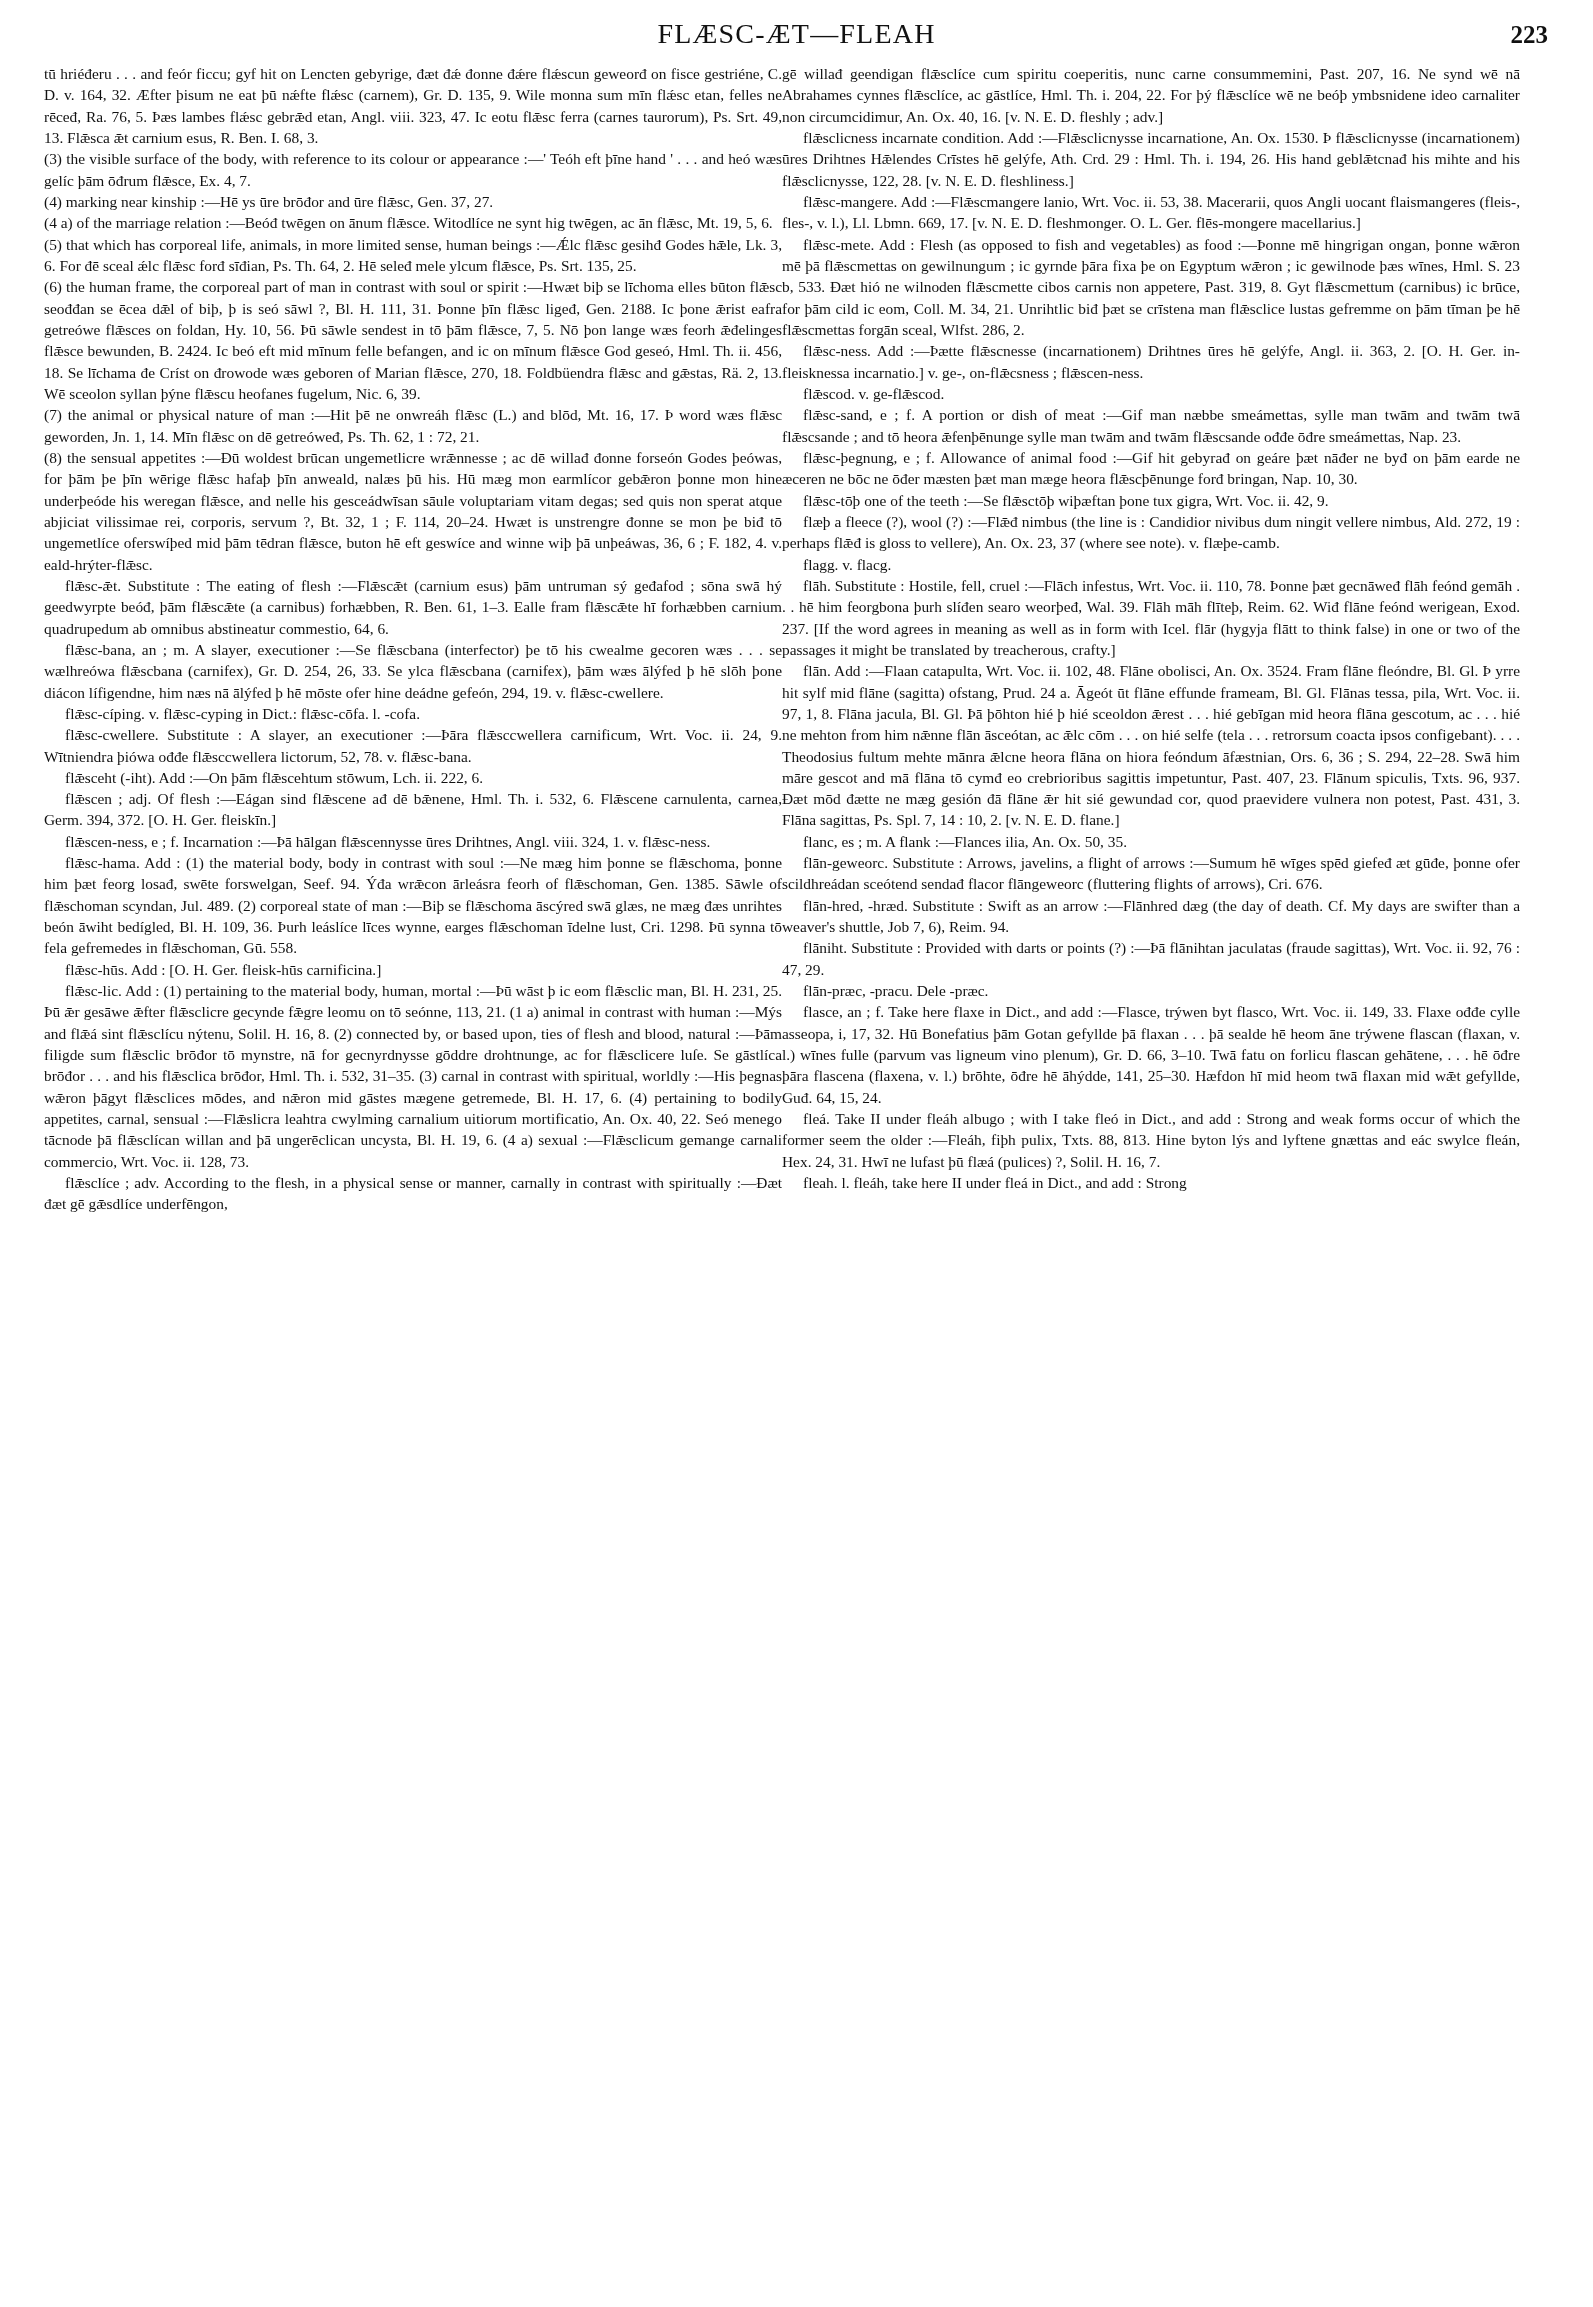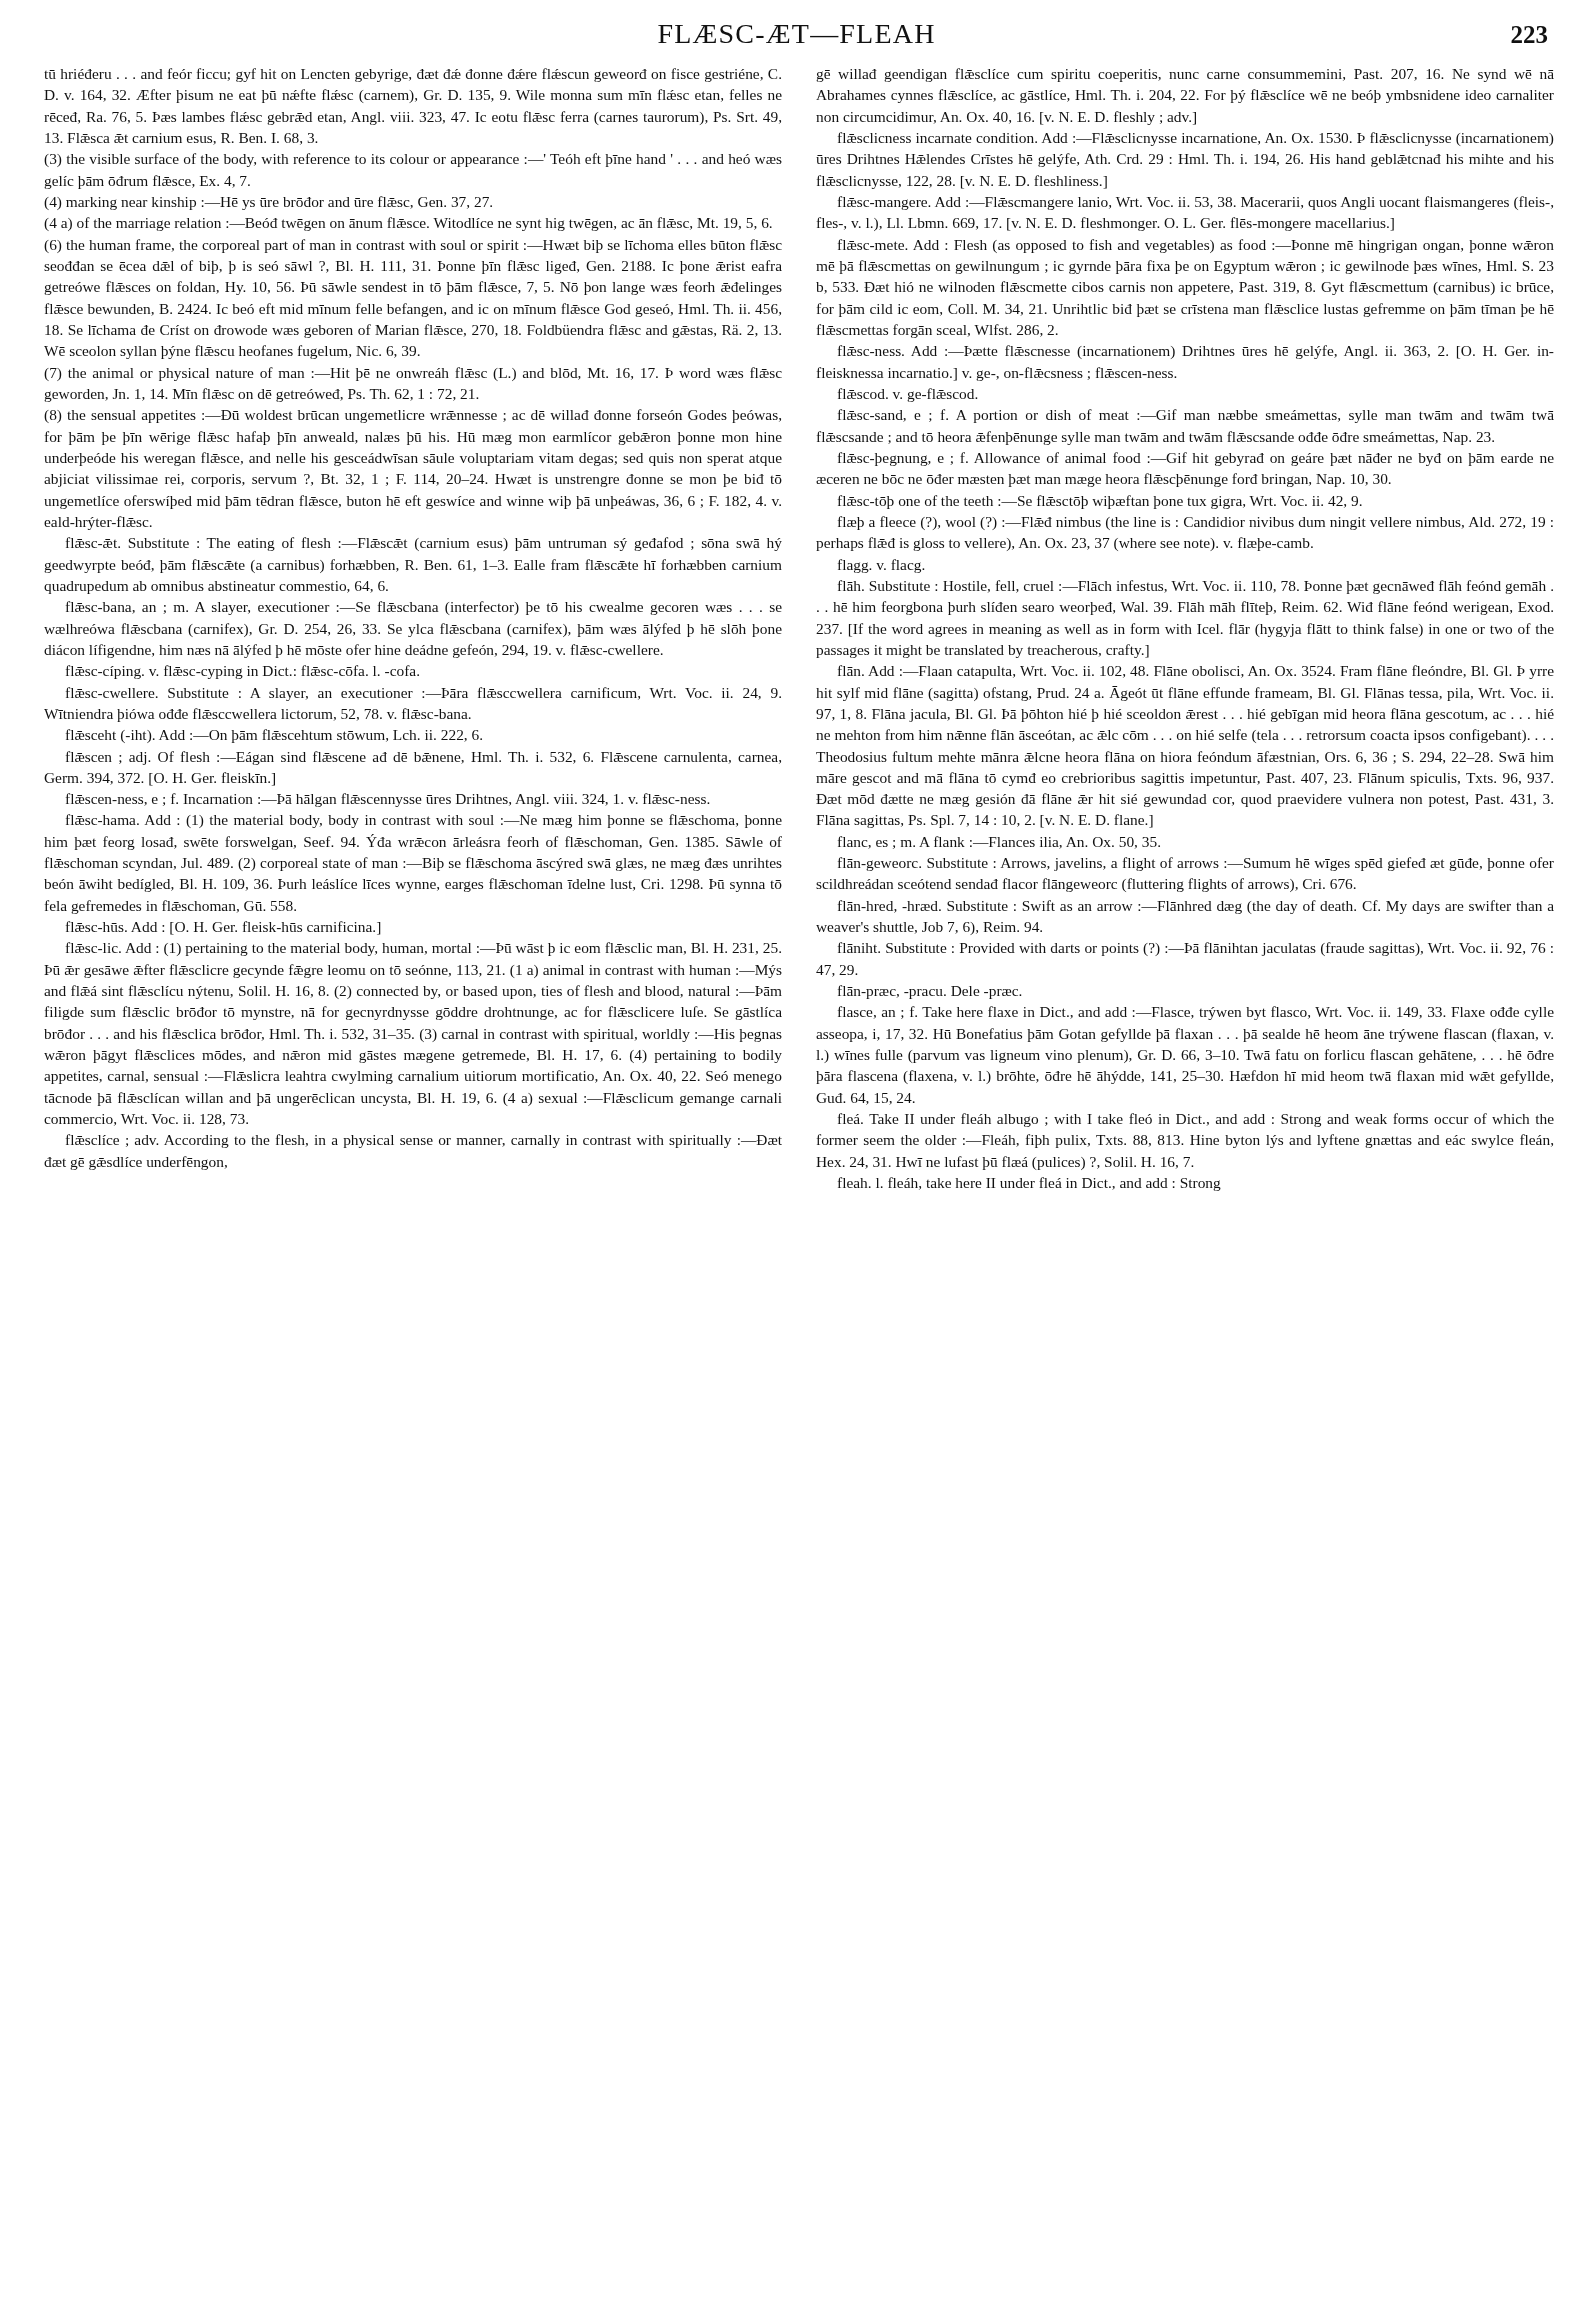--- a/index.html
+++ b/index.html
@@ -48,21 +48,20 @@
     font-family: "Liberation Serif", serif;
     text-align: right;
   }
   .columns {
     position: absolute;
     top: 63px;
     left: 44px;
     width: 1510px;
     height: 2210px;
     display: flex;
-    gap: 34px;
   }
   .col {
     width: 738px;
     font-size: 15.4px;
     line-height: 1.385;
     text-align: justify;
     hyphens: none;
   }
   .col p {
     margin: 0;
@@ -87,20 +86,21 @@
     <div class="page-number">223</div>
   </div>
 
   <div class="columns">
 
     <div class="col">
       <p class="entry">tū hriéđeru . . . and feór ficcu; gyf hit on Lencten gebyrige, đæt đǽ đonne đǽre flǽscun geweorđ on fisce gestriéne, C. D. v. 164, 32. Æfter þisum ne eat þū nǽfte flǽsc (carnem), Gr. D. 135, 9. Wile monna sum mīn flǽsc etan, felles ne rēceđ, Ra. 76, 5. Þæs lambes flǽsc gebrǣd etan, Angl. viii. 323, 47. Ic eotu flǣsc ferra (carnes taurorum), Ps. Srt. 49, 13. Flǣsca ǣt carnium esus, R. Ben. I. 68, 3.</p>
       <p class="entry">(3) the visible surface of the body, with reference to its colour or appearance :—' Teóh eft þīne hand ' . . . and heó wæs gelíc þām ōđrum flǣsce, Ex. 4, 7.</p>
       <p class="entry">(4) marking near kinship :—Hē ys ūre brōđor and ūre flǣsc, Gen. 37, 27.</p>
       <p class="entry">(4 a) of the marriage relation :—Beóđ twēgen on ānum flǣsce. Witodlíce ne synt hig twēgen, ac ān flǣsc, Mt. 19, 5, 6.</p>
+      <p class="entry">(5) that which has corporeal life, animals, in more limited sense, human beings :—Ǽlc flǣsc gesihđ Godes hǣle, Lk. 3, 6. For đē sceal ǽlc flǣsc forđ sīđian, Ps. Th. 64, 2. Hē seleđ mele ylcum flǣsce, Ps. Srt. 135, 25.</p>
       <p class="entry">(6) the human frame, the corporeal part of man in contrast with soul or spirit :—Hwæt biþ se līchoma elles būton flǣsc seođđan se ēcea dǣl of biþ, þ is seó sāwl ?, Bl. H. 111, 31. Þonne þīn flǣsc ligeđ, Gen. 2188. Ic þone ǣrist eafra getreówe flǣsces on foldan, Hy. 10, 56. Þū sāwle sendest in tō þām flǣsce, 7, 5. Nō þon lange wæs feorh ǣđelinges flǣsce bewunden, B. 2424. Ic beó eft mid mīnum felle befangen, and ic on mīnum flǣsce God geseó, Hml. Th. ii. 456, 18. Se līchama đe Críst on đrowode wæs geboren of Marian flǣsce, 270, 18. Foldbüendra flǣsc and gǣstas, Rä. 2, 13. Wē sceolon syllan þýne flǣscu heofanes fugelum, Nic. 6, 39.</p>
       <p class="entry">(7) the animal or physical nature of man :—Hit þē ne onwreáh flǣsc (L.) and blōd, Mt. 16, 17. Þ word wæs flǣsc geworden, Jn. 1, 14. Mīn flǣsc on dē getreóweđ, Ps. Th. 62, 1 : 72, 21.</p>
       <p class="entry">(8) the sensual appetites :—Đū woldest brūcan ungemetlicre wrǣnnesse ; ac dē willađ đonne forseón Godes þeówas, for þām þe þīn wērige flǣsc hafaþ þīn anweald, nalæs þū his. Hū mæg mon earmlícor gebǣron þonne mon hine underþeóde his weregan flǣsce, and nelle his gesceádwīsan sāule voluptariam vitam degas; sed quis non sperat atque abjiciat vilissimae rei, corporis, servum ?, Bt. 32, 1 ; F. 114, 20–24. Hwæt is unstrengre đonne se mon þe biđ tō ungemetlíce oferswíþed mid þām tēdran flǣsce, buton hē eft geswíce and winne wiþ þā unþeáwas, 36, 6 ; F. 182, 4. v. eald-hrýter-flǣsc.</p>
       <p class="entry indent">flǣsc-ǣt. Substitute : The eating of flesh :—Flǣscǣt (carnium esus) þām untruman sý geđafod ; sōna swā hý geedwyrpte beóđ, þām flǣscǣte (a carnibus) forhæbben, R. Ben. 61, 1–3. Ealle fram flǣscǣte hī forhæbben carnium quadrupedum ab omnibus abstineatur commestio, 64, 6.</p>
       <p class="entry indent">flǣsc-bana, an ; m. A slayer, executioner :—Se flǣscbana (interfector) þe tō his cwealme gecoren wæs . . . se wælhreówa flǣscbana (carnifex), Gr. D. 254, 26, 33. Se ylca flǣscbana (carnifex), þām wæs ālýfed þ hē slōh þone diácon lífigendne, him næs nā ālýfed þ hē mōste ofer hine deádne gefeón, 294, 19. v. flǣsc-cwellere.</p>
       <p class="entry indent">flǣsc-cíping. v. flǣsc-cyping in Dict.: flǣsc-cōfa. l. -cofa.</p>
       <p class="entry indent">flǣsc-cwellere. Substitute : A slayer, an executioner :—Þāra flǣsccwellera carnificum, Wrt. Voc. ii. 24, 9. Wītniendra þiówa ođđe flǣsccwellera lictorum, 52, 78. v. flǣsc-bana.</p>
       <p class="entry indent">flǣsceht (-iht). Add :—On þām flǣscehtum stōwum, Lch. ii. 222, 6.</p>
       <p class="entry indent">flǣscen ; adj. Of flesh :—Eágan sind flǣscene ađ dē bǣnene, Hml. Th. i. 532, 6. Flǣscene carnulenta, carnea, Germ. 394, 372. [O. H. Ger. fleiskīn.]</p>
       <p class="entry indent">flǣscen-ness, e ; f. Incarnation :—Þā hālgan flǣscennysse ūres Drihtnes, Angl. viii. 324, 1. v. flǣsc-ness.</p>

